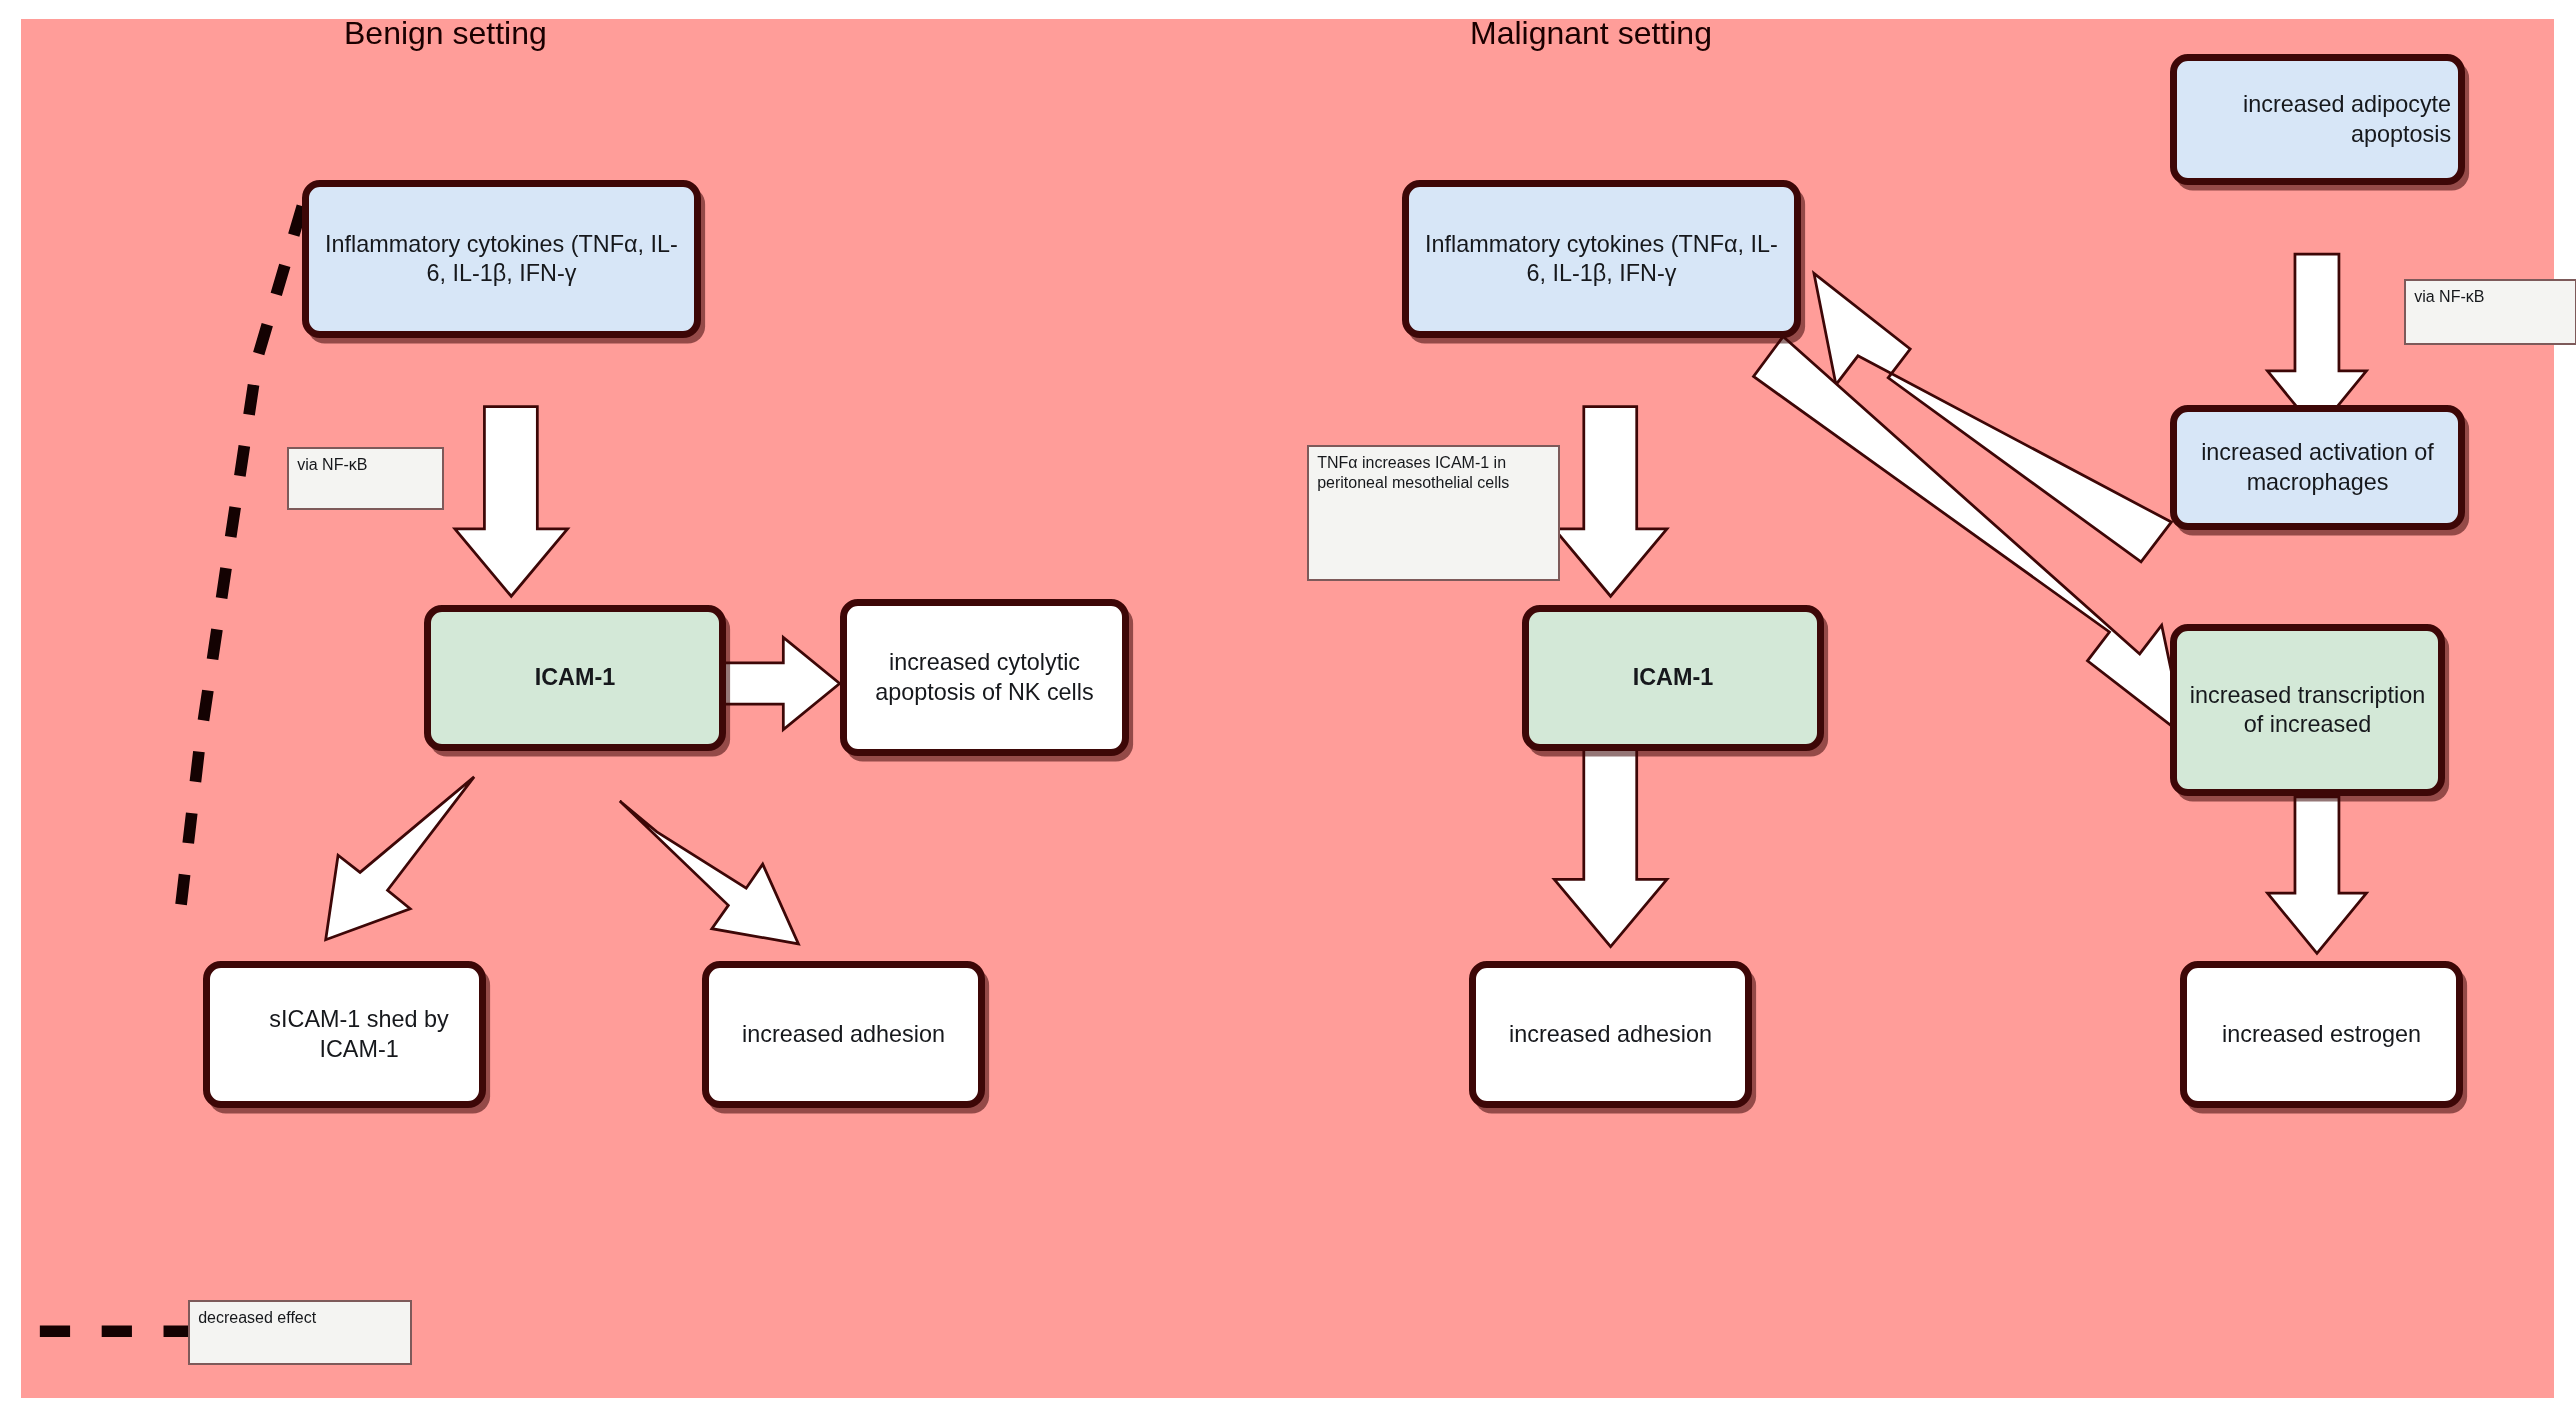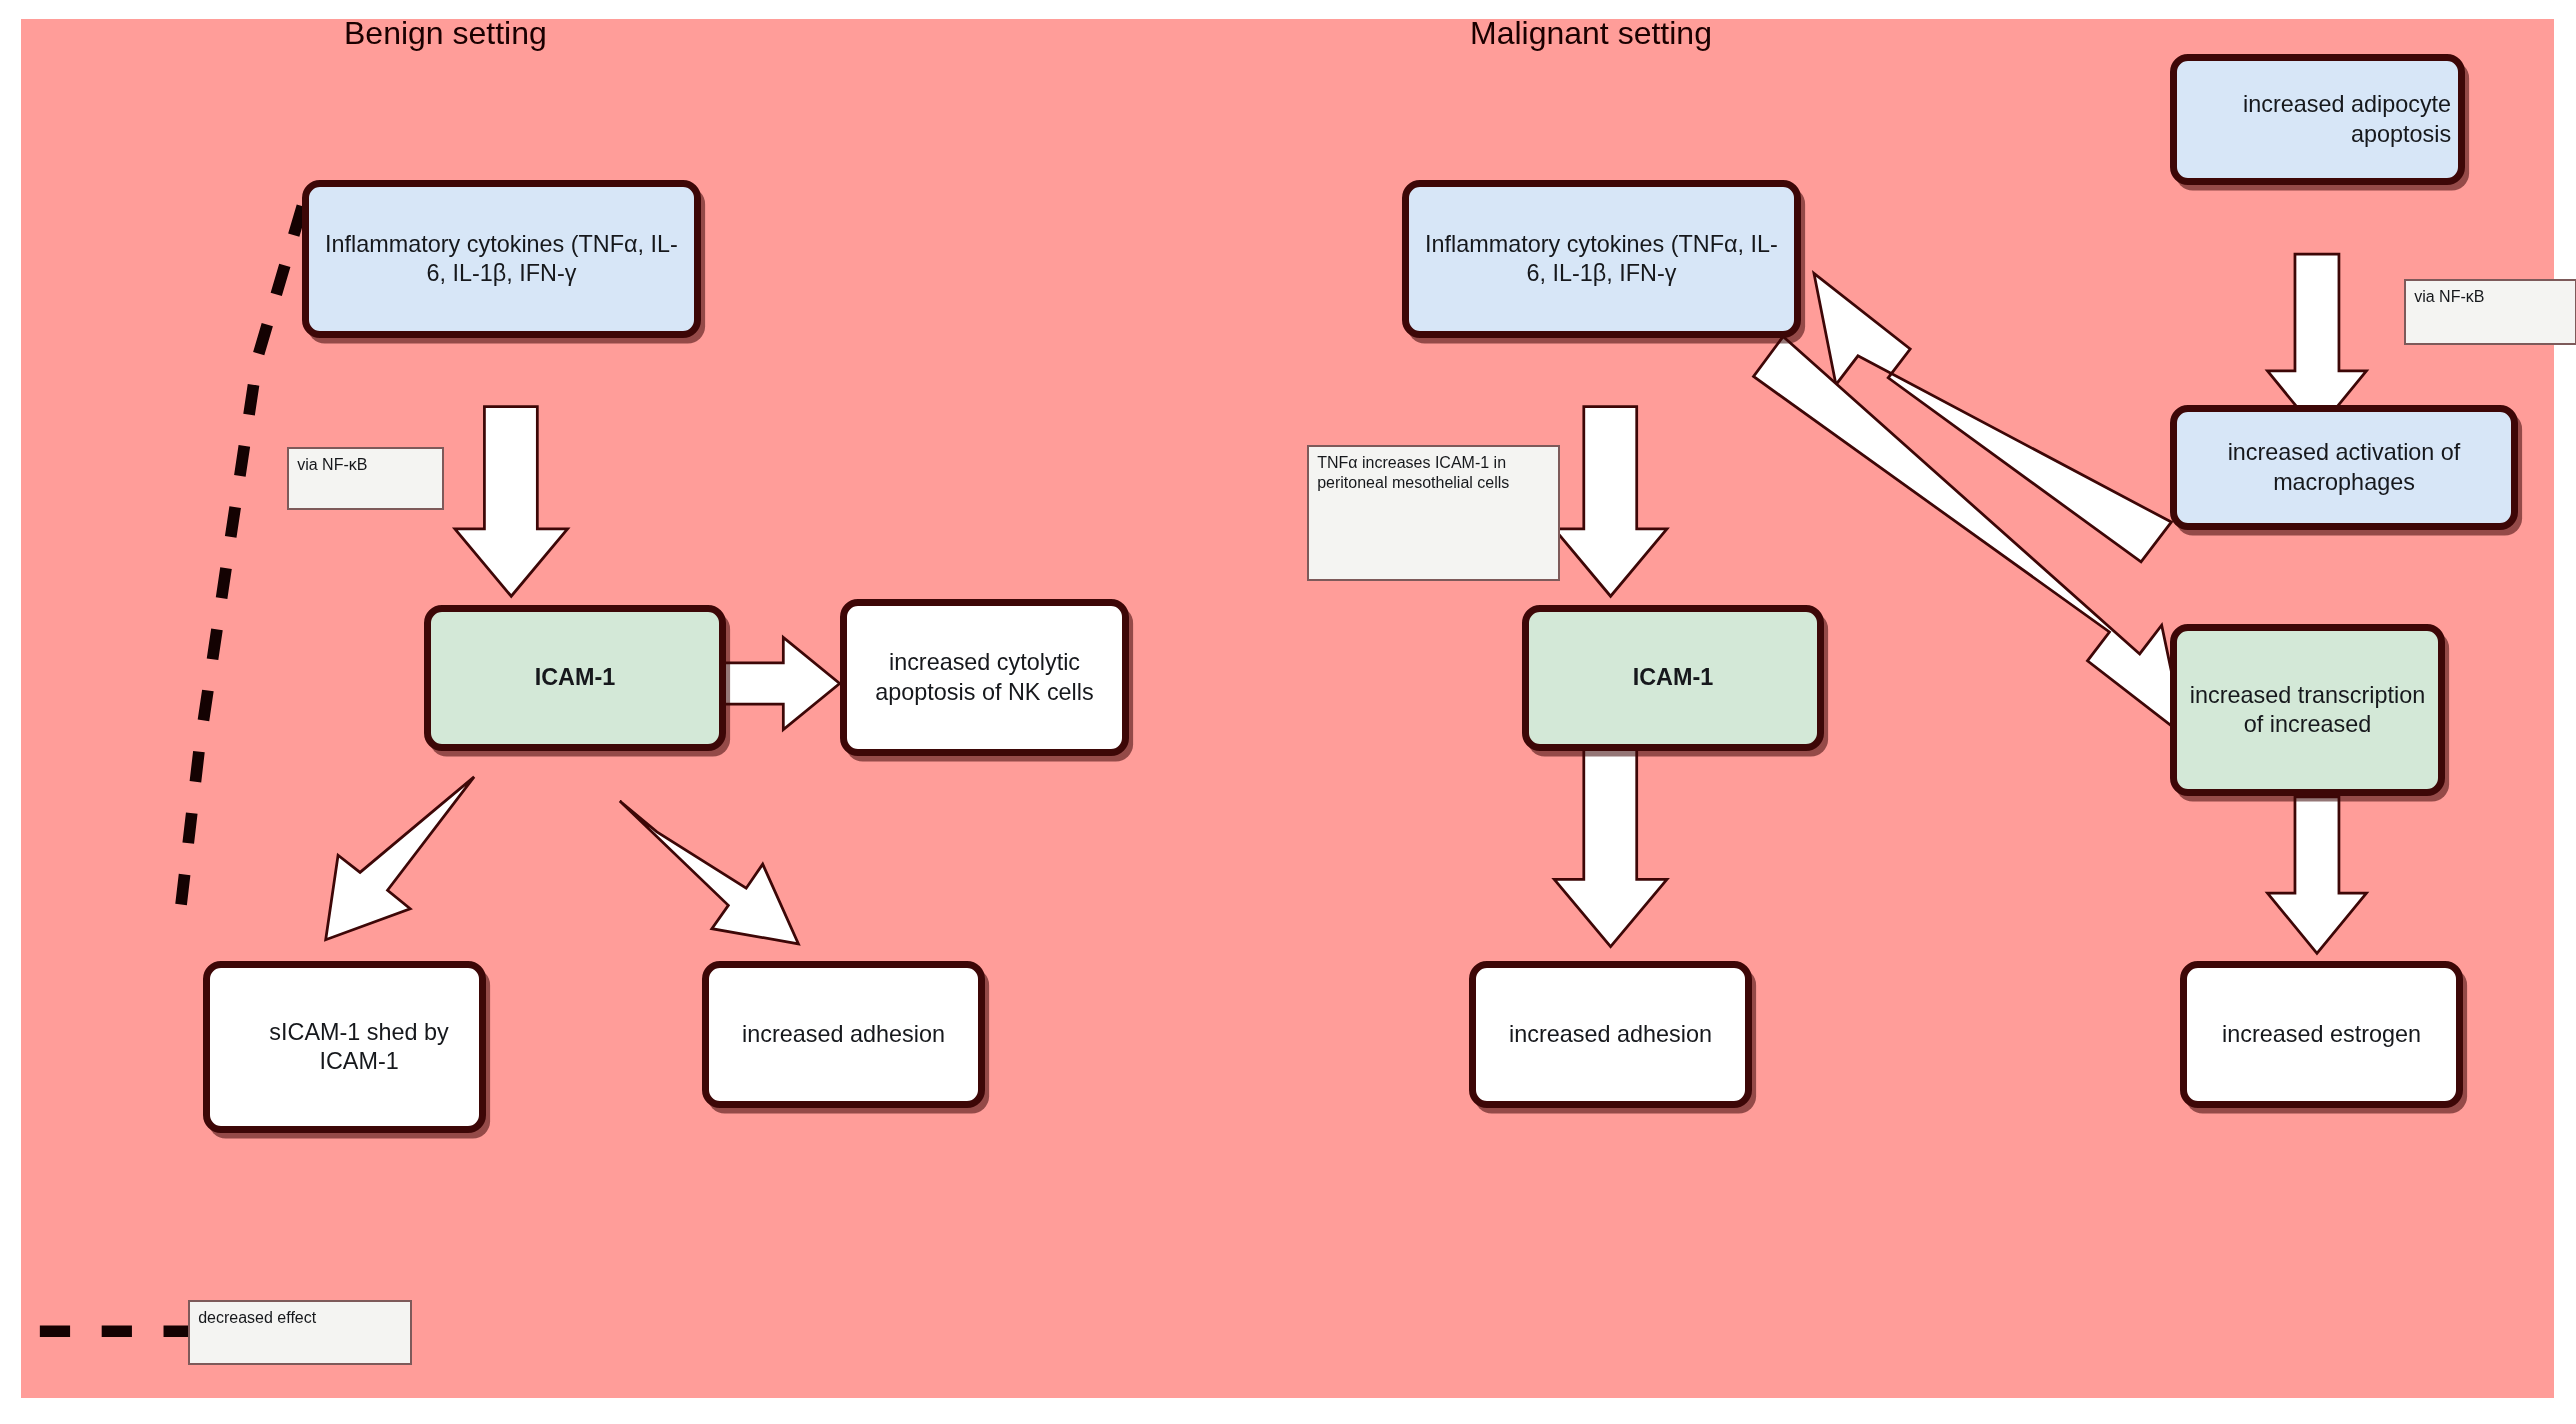--- a/index.html
+++ b/index.html
@@ -91,21 +91,21 @@
 
 
   <div class="node green bold" style="left:385px;top:605px;width:302px;height:146px;">
     <span>ICAM-1</span>
   </div>
 
   <div class="node white" style="left:840px;top:599px;width:289px;height:157px;">
     <span>increased cytolytic apoptosis of NK cells</span>
   </div>
 
-  <div class="node white" style="left:203px;top:961px;width:283px;height:172px;padding-left:36px;">
+  <div class="node white" style="left:203px;top:961px;width:283px;height:147px;padding-left:36px;">
     <span>sICAM-1 shed by ICAM-1</span>
   </div>
 
   <div class="node white" style="left:702px;top:961px;width:283px;height:147px;">
     <span>increased adhesion</span>
   </div>
 
   <div class="node blue" style="left:1402px;top:180px;width:399px;height:158px;">
     <span>Inflammatory cytokines (TNFα, IL-6, IL-1β, IFN-γ</span>
   </div>
@@ -123,21 +123,21 @@
   </div>
 
   <div class="node blue" style="left:2170px;top:54px;width:295px;height:131px;text-align:right;">
     <span>increased adipocyte apoptosis</span>
   </div>
 
   <div class="label" style="left:2404px;top:279px;width:173px;height:66px;">
     <span>via NF-κB</span>
   </div>
 
-  <div class="node blue" style="left:2170px;top:405px;width:348px;height:125px;">
+  <div class="node blue" style="left:2170px;top:405px;width:295px;height:125px;">
     <span>increased activation of macrophages</span>
   </div>
 
   <div class="node green" style="left:2170px;top:624px;width:275px;height:172px;">
     <span>increased transcription of increased</span>
   </div>
 
   <div class="node white" style="left:2180px;top:961px;width:283px;height:147px;">
     <span>increased estrogen</span>
   </div>

